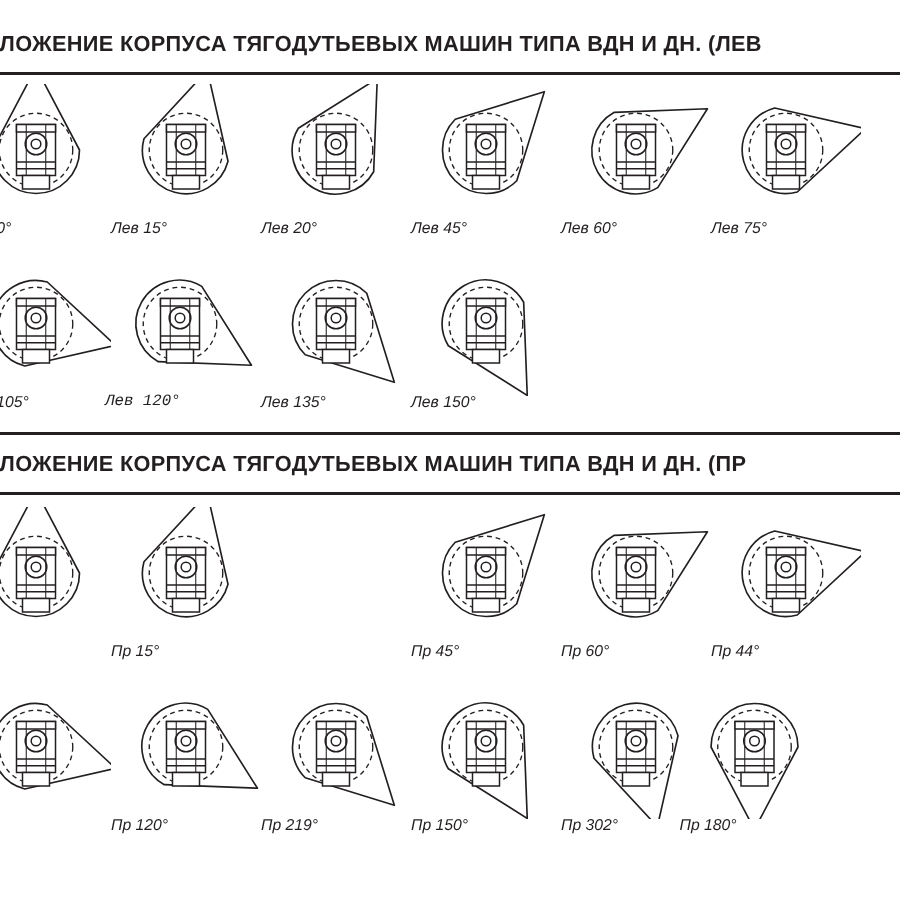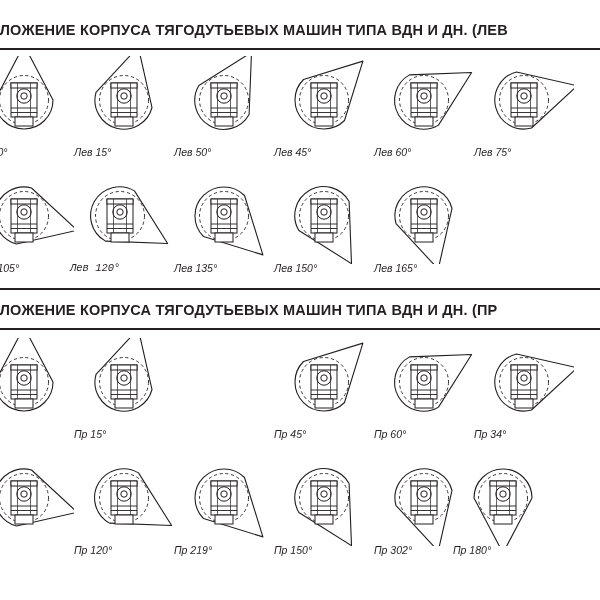--- a/index.html
+++ b/index.html
@@ -80,21 +80,21 @@
             <rect x="37" y="27" width="26" height="5" fill="#fff" stroke="#231f20" stroke-width="1"></rect>
             <rect x="41" y="61" width="18" height="9" fill="#fff" stroke="#231f20" stroke-width="1"></rect>
             <circle cx="50" cy="40" r="7.2" fill="#fff" stroke="#231f20" stroke-width="1"></circle>
             <circle cx="50" cy="40" r="3.2" fill="#fff" stroke="#231f20" stroke-width="1"></circle>
             <line x1="37" y1="52" x2="63" y2="52" stroke="#231f20" stroke-width="0.9"></line>
             <line x1="37" y1="56.5" x2="63" y2="56.5" stroke="#231f20" stroke-width="0.9"></line>
             <line x1="43.5" y1="27" x2="43.5" y2="61" stroke="#231f20" stroke-width="0.7"></line>
             <line x1="56.5" y1="27" x2="56.5" y2="61" stroke="#231f20" stroke-width="0.7"></line>
           </svg>
         </div>
-        <div class="cap">Лев 50°</div>
+        <div class="cap">Лев 20°</div>
       </div>
       <div class="cell" style="left: 300px;">
         <div class="fig">
           <svg viewBox="0 0 100 92">
             <path d="M 29.49 23.49 L 88.89 5.11 L 70.51 64.51 A 29 29 0 1 1 29.49 23.49 Z" fill="none" stroke="#231f20" stroke-width="1.1" stroke-linejoin="round"></path>
             <circle cx="50" cy="44" r="24.5" fill="none" stroke="#231f20" stroke-width="0.9" stroke-dasharray="3.2 2.6"></circle>
             <rect x="37" y="27" width="26" height="34" fill="#fff" stroke="#231f20" stroke-width="1"></rect>
             <rect x="37" y="27" width="26" height="5" fill="#fff" stroke="#231f20" stroke-width="1"></rect>
             <rect x="41" y="61" width="18" height="9" fill="#fff" stroke="#231f20" stroke-width="1"></rect>
             <circle cx="50" cy="40" r="7.2" fill="#fff" stroke="#231f20" stroke-width="1"></circle>
@@ -210,38 +210,20 @@
             <circle cx="50" cy="40" r="7.2" fill="#fff" stroke="#231f20" stroke-width="1"></circle>
             <circle cx="50" cy="40" r="3.2" fill="#fff" stroke="#231f20" stroke-width="1"></circle>
             <line x1="37" y1="52" x2="63" y2="52" stroke="#231f20" stroke-width="0.9"></line>
             <line x1="37" y1="56.5" x2="63" y2="56.5" stroke="#231f20" stroke-width="0.9"></line>
             <line x1="43.5" y1="27" x2="43.5" y2="61" stroke="#231f20" stroke-width="0.7"></line>
             <line x1="56.5" y1="27" x2="56.5" y2="61" stroke="#231f20" stroke-width="0.7"></line>
           </svg>
         </div>
         <div class="cap">Лев 150°</div>
       </div>
-      <div class="cell" style="left: 400px;">
-        <div class="fig">
-          <svg viewBox="0 0 100 92">
-            <path d="M 78.01 36.49 L 64.24 97.13 L 21.99 51.51 A 29 29 0 1 1 78.01 36.49 Z" fill="none" stroke="#231f20" stroke-width="1.1" stroke-linejoin="round"></path>
-            <circle cx="50" cy="44" r="24.5" fill="none" stroke="#231f20" stroke-width="0.9" stroke-dasharray="3.2 2.6"></circle>
-            <rect x="37" y="27" width="26" height="34" fill="#fff" stroke="#231f20" stroke-width="1"></rect>
-            <rect x="37" y="27" width="26" height="5" fill="#fff" stroke="#231f20" stroke-width="1"></rect>
-            <rect x="41" y="61" width="18" height="9" fill="#fff" stroke="#231f20" stroke-width="1"></rect>
-            <circle cx="50" cy="40" r="7.2" fill="#fff" stroke="#231f20" stroke-width="1"></circle>
-            <circle cx="50" cy="40" r="3.2" fill="#fff" stroke="#231f20" stroke-width="1"></circle>
-            <line x1="37" y1="52" x2="63" y2="52" stroke="#231f20" stroke-width="0.9"></line>
-            <line x1="37" y1="56.5" x2="63" y2="56.5" stroke="#231f20" stroke-width="0.9"></line>
-            <line x1="43.5" y1="27" x2="43.5" y2="61" stroke="#231f20" stroke-width="0.7"></line>
-            <line x1="56.5" y1="27" x2="56.5" y2="61" stroke="#231f20" stroke-width="0.7"></line>
-          </svg>
-        </div>
-        <div class="cap">Лев 165°</div>
-      </div>
     </div>
 
   <div class="rule" style="top:288px;"></div>
 
   <div class="section-title" style="top:302px;left:-22px;">ПОЛОЖЕНИЕ КОРПУСА ТЯГОДУТЬЕВЫХ МАШИН ТИПА ВДН И ДН. (ПР</div>
 
   <div class="rule" style="top:328px;"></div>
 
   <div class="row" id="row-pr-1" style="top: 338px; left: -26px; width: 626px;">
       <div class="cell" style="left: 0px;">
@@ -325,21 +307,21 @@
             <rect x="37" y="27" width="26" height="5" fill="#fff" stroke="#231f20" stroke-width="1"></rect>
             <rect x="41" y="61" width="18" height="9" fill="#fff" stroke="#231f20" stroke-width="1"></rect>
             <circle cx="50" cy="40" r="7.2" fill="#fff" stroke="#231f20" stroke-width="1"></circle>
             <circle cx="50" cy="40" r="3.2" fill="#fff" stroke="#231f20" stroke-width="1"></circle>
             <line x1="37" y1="52" x2="63" y2="52" stroke="#231f20" stroke-width="0.9"></line>
             <line x1="37" y1="56.5" x2="63" y2="56.5" stroke="#231f20" stroke-width="0.9"></line>
             <line x1="43.5" y1="27" x2="43.5" y2="61" stroke="#231f20" stroke-width="0.7"></line>
             <line x1="56.5" y1="27" x2="56.5" y2="61" stroke="#231f20" stroke-width="0.7"></line>
           </svg>
         </div>
-        <div class="cap">Пр 34°</div>
+        <div class="cap">Пр 44°</div>
       </div>
     </div>
   <div class="row" id="row-pr-2" style="top: 454px; left: -26px; width: 626px;">
       <div class="cell" style="left: 0px;">
         <div class="fig">
           <svg viewBox="0 0 100 92">
             <path d="M 57.51 15.99 L 103.13 58.24 L 42.49 72.01 A 29 29 0 1 1 57.51 15.99 Z" fill="none" stroke="#231f20" stroke-width="1.1" stroke-linejoin="round"></path>
             <circle cx="50" cy="44" r="24.5" fill="none" stroke="#231f20" stroke-width="0.9" stroke-dasharray="3.2 2.6"></circle>
             <rect x="37" y="27" width="26" height="34" fill="#fff" stroke="#231f20" stroke-width="1"></rect>
             <rect x="37" y="27" width="26" height="5" fill="#fff" stroke="#231f20" stroke-width="1"></rect>

